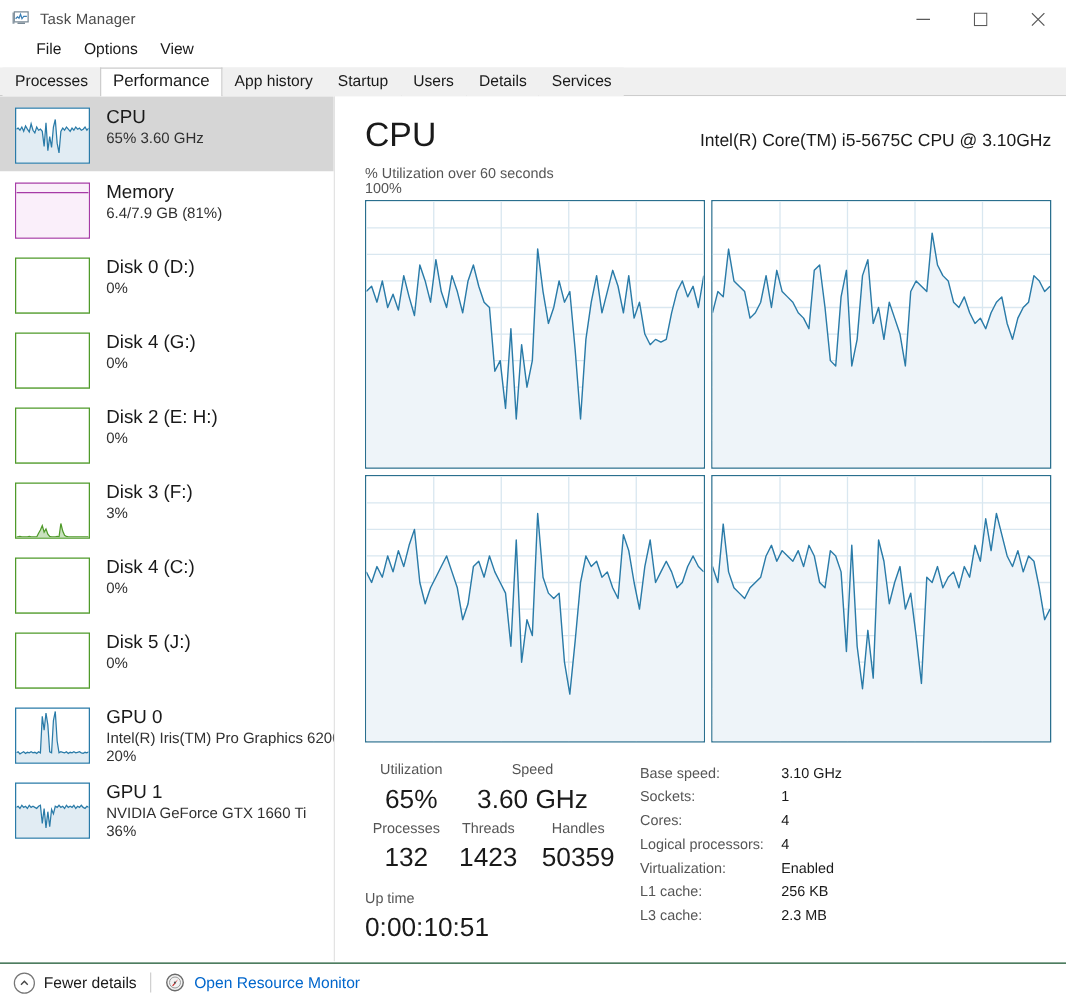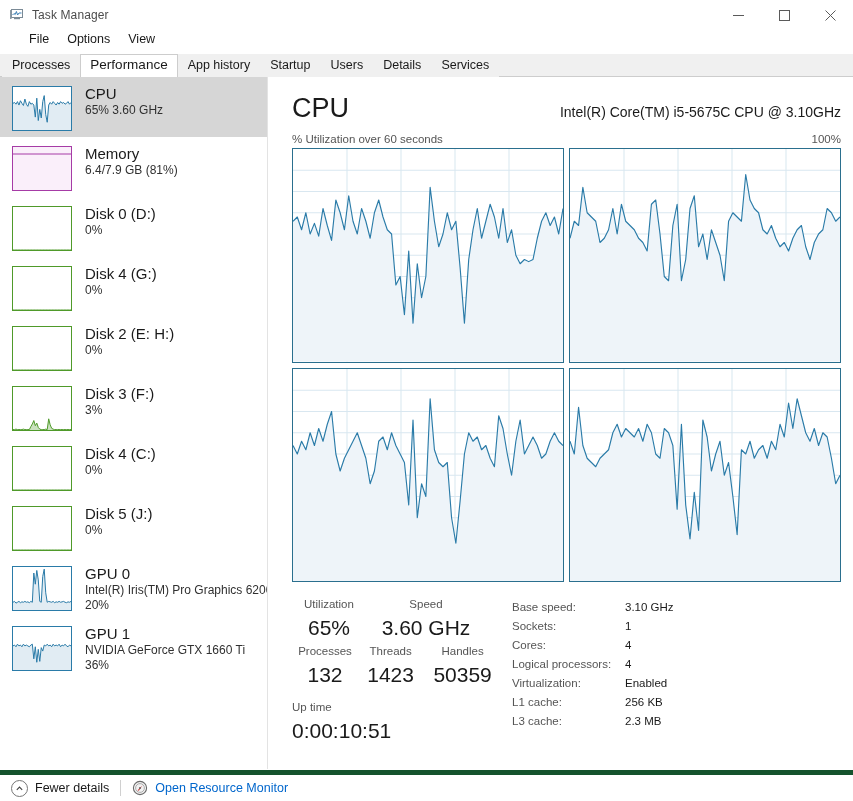--- a/index.html
+++ b/index.html
@@ -60,21 +60,21 @@
     white-space: nowrap; }
 
   
   .main { flex: 1; position: relative; padding: 0 8px 0 24px; }
   .main-head { display: flex; align-items: baseline; justify-content: space-between;
     padding-top: 15px; }
   .main-title { font-size: 27px; font-weight: normal; color: #1a1a1a;
     line-height: 32px; }
   .main-model { font-size: 14px; color: #1a1a1a; padding-right: 4px; }
   .axis-row { display: flex; justify-content: space-between; margin-top: 9px;
-    padding-right: 4px; }
+    padding-right: 4px; flex-direction: column; }
   .axis-lbl { font-size: 11.5px; color: #555555; }
 
   
   .graphs { margin-top: 3px; display: grid; grid-template-columns: 1fr 1fr;
     grid-template-rows: 1fr 1fr; gap: 5px 5px; height: 434px; padding-right: 4px; }
   .gcell { border: 1px solid #2a6f8e; background: #ffffff; position: relative;
     overflow: hidden; }
   .gcell svg { display: block; width: 100%; height: 100%; }
 
   
@@ -93,21 +93,21 @@
   .uptime { margin-top: 9px; }
 
   .stats-right { margin-left: 10px; padding-top: 2px; }
   .spec { display: flex; line-height: 19px; align-items: flex-end; }
   .spec-lbl { width: 113px; font-size: 11.5px; color: #555555; }
   .spec-val { font-size: 11.5px; color: #1a1a1a; }
 
   
   .footer { position: absolute; left: 0; bottom: 0; width: 853px; height: 31px;
     display: flex; align-items: center; background: #ffffff;
-    border-top: 5px solid #14532d; padding-left: 11px; }
+    border-top: 1px solid #14532d; padding-left: 11px; }
   .fewer { display: flex; align-items: center; }
   .chev-circle { width: 17px; height: 17px; border: 1px solid #767676;
     border-radius: 50%; display: flex; align-items: center; justify-content: center;
     color: #444; font-size: 9px; flex: none; }
   .fewer-lbl { font-size: 12.5px; color: #1a1a1a; margin-left: 7px; }
   .fsep { width: 1px; height: 16px; background: #d0d0d0; margin: 0 11px; }
   .orm { display: flex; align-items: center; }
   .orm-icon { width: 16px; height: 16px; flex: none; position: relative; }
   .orm-lbl { font-size: 12.5px; color: #0066cc; margin-left: 7px; }
 </style>

